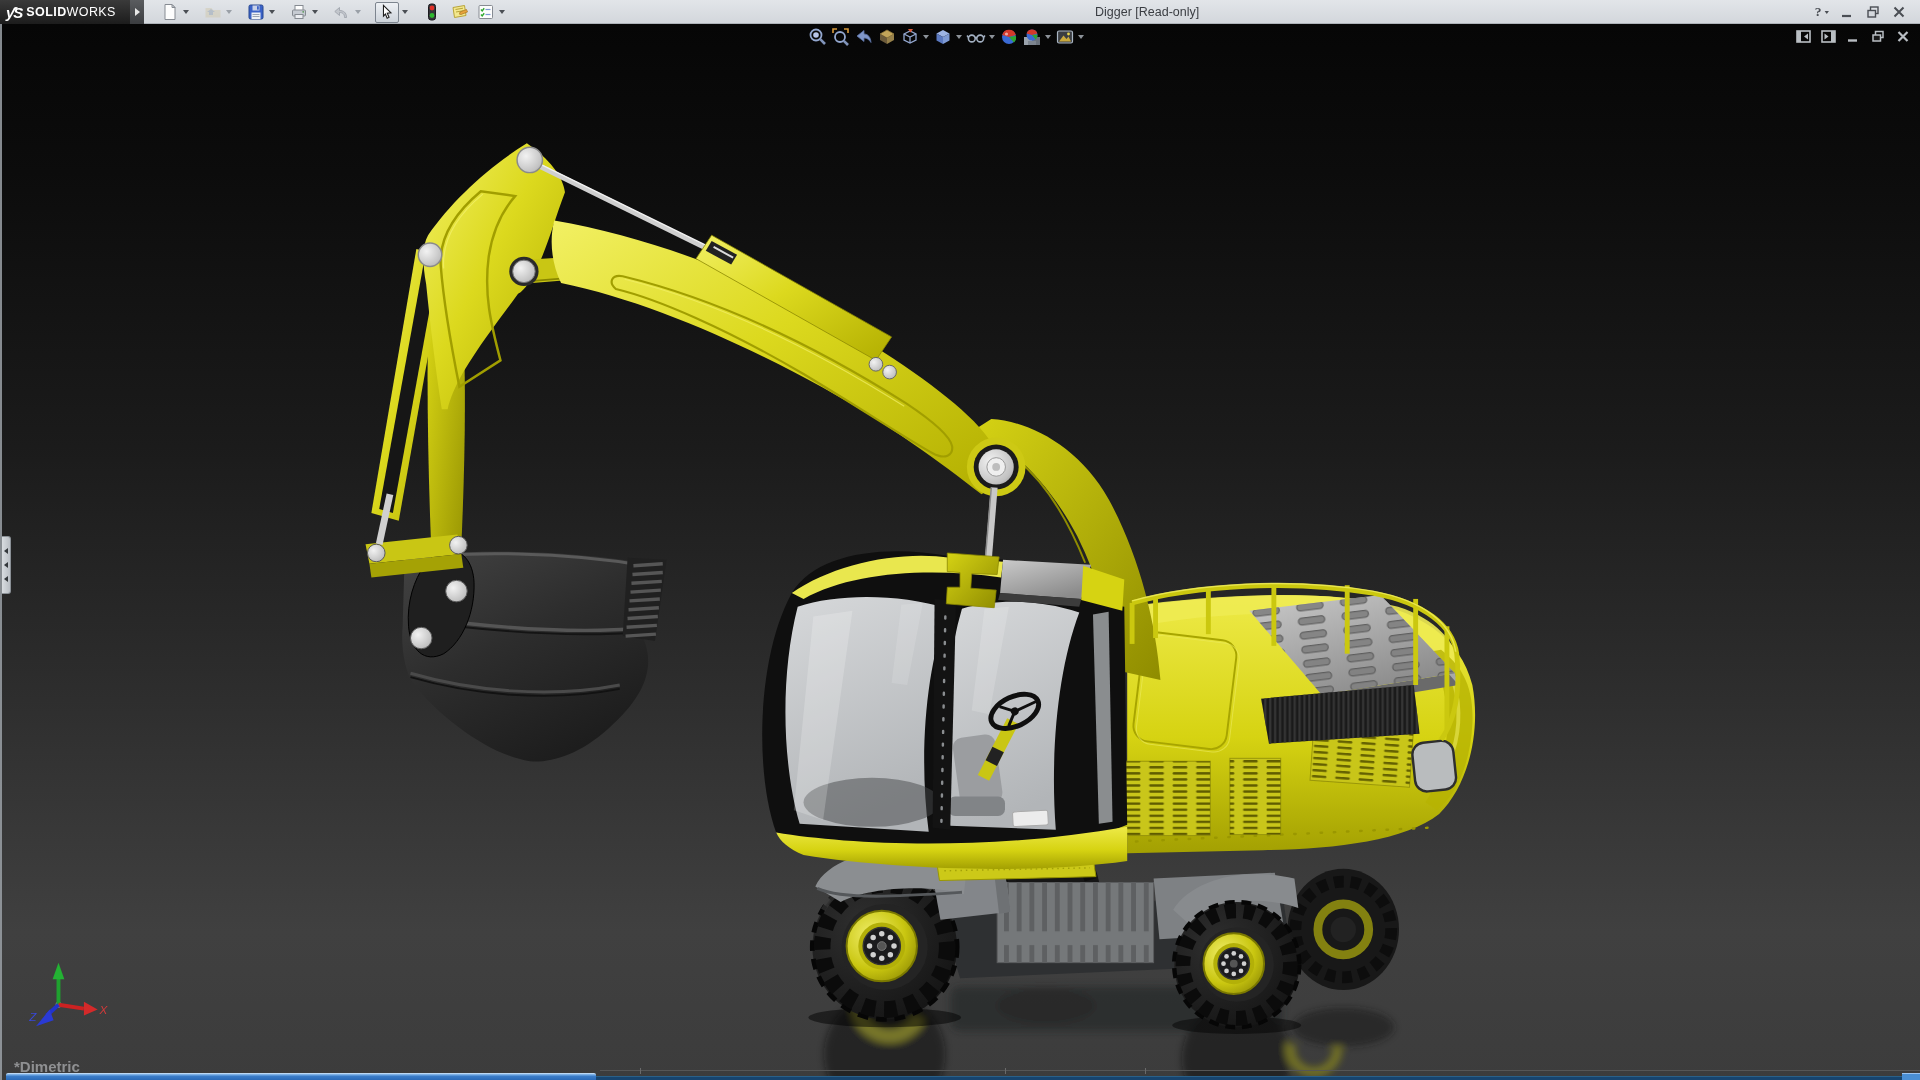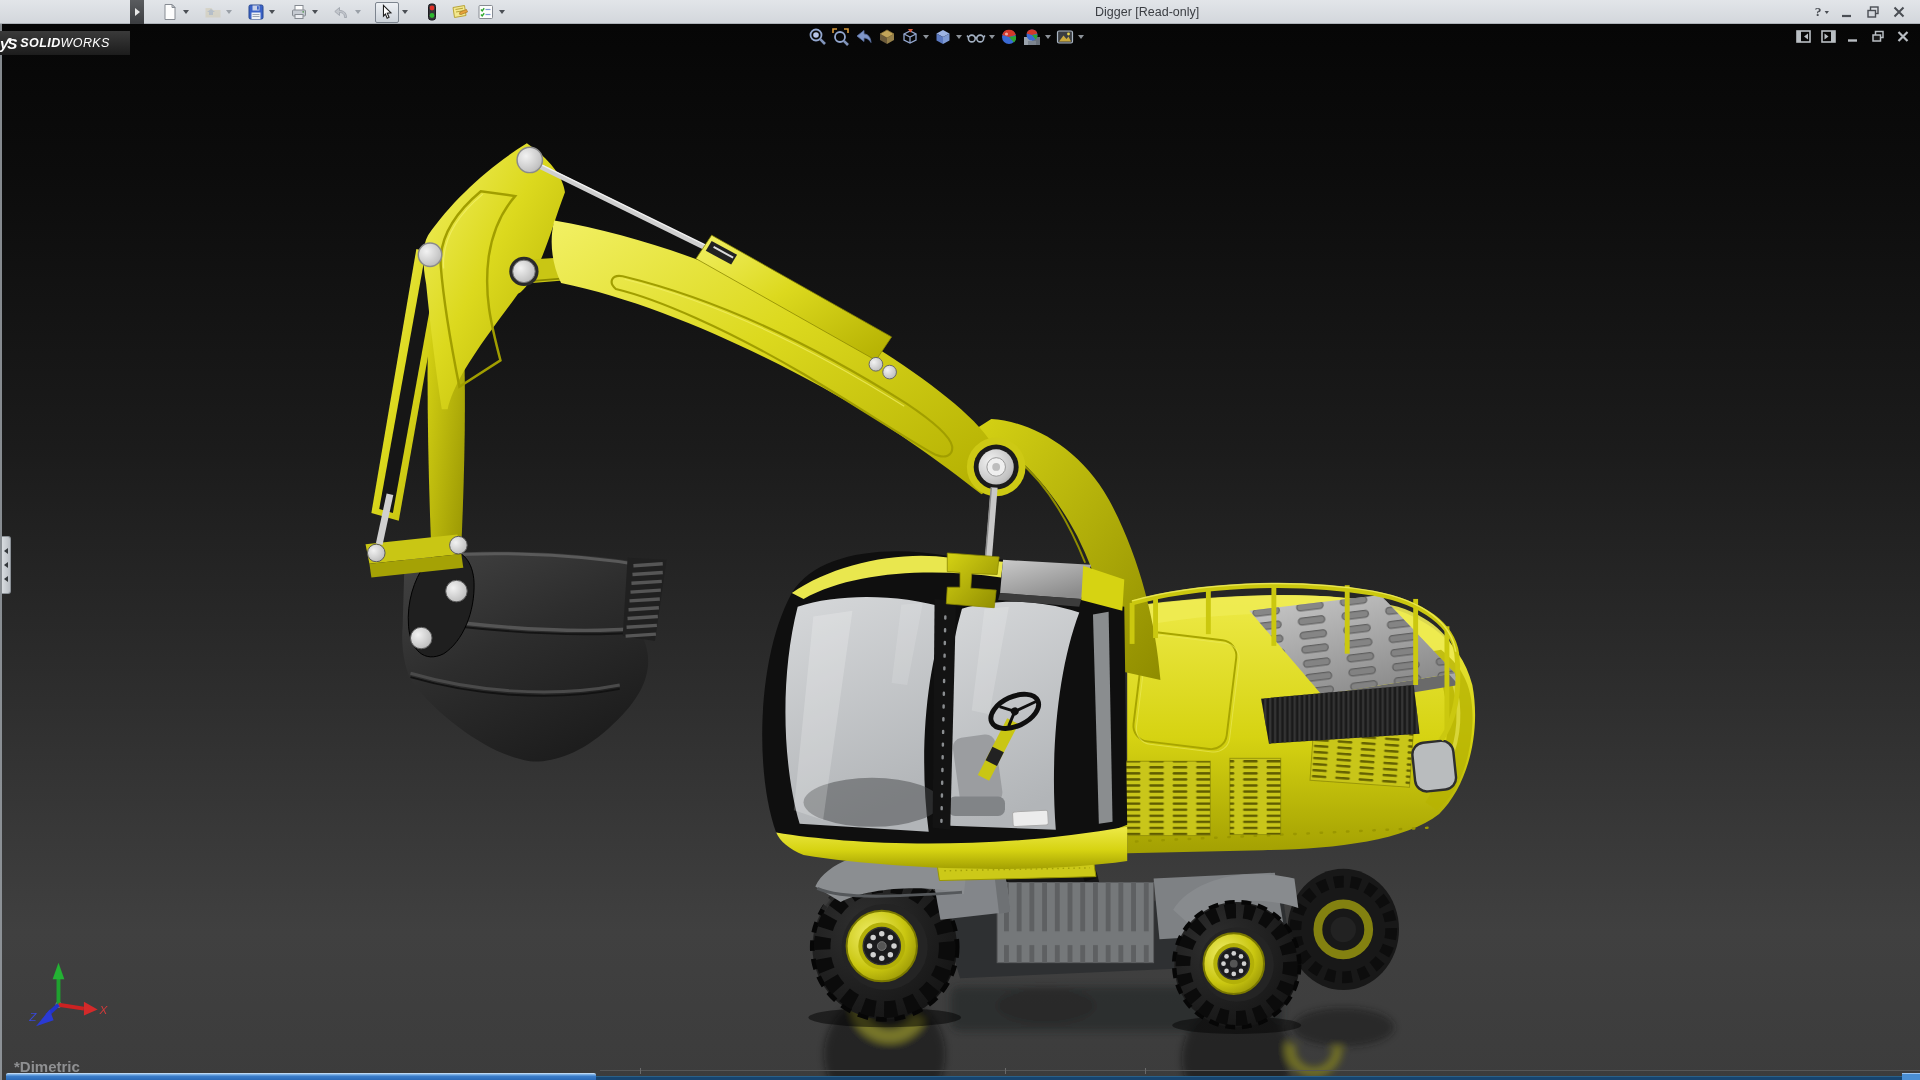--- a/index.html
+++ b/index.html
@@ -1,22 +1,22 @@
 <!DOCTYPE html>
 <html><head>
 <meta charset="utf-8">
 <style>
   * { margin:0; padding:0; box-sizing:border-box; }
   html,body { width:1920px; height:1080px; overflow:hidden; background:#000; font-family:"Liberation Sans", sans-serif; }
   .titlebar { position:absolute; left:0; top:0; width:1920px; height:24px;
     background:linear-gradient(#e2e5e9,#d3d7dc); border-bottom:1px solid #aeb3b9; z-index:50; }
   .logo { position:absolute; left:0; top:0; width:130px; height:24px; background:linear-gradient(#3a3a3a,#1c1c1c);
-    display:flex; align-items:center; gap:4px;margin-top:31px; }
+    display:flex; align-items:center; padding-left:6px; gap:4px; }
   .logo-mark { color:#fff; font-size:15px; font-weight:bold; font-style:italic; letter-spacing:-1px; }
-  .logo-text { color:#fff; font-size:12.5px; letter-spacing:.4px;font-style:italic; }
+  .logo-text { color:#fff; font-size:12.5px; letter-spacing:.4px; }
   .logo-text b { font-weight:bold; }
   .flyout-tab { position:absolute; left:130px; top:0; width:14px; height:24px; background:linear-gradient(#5a5c5f,#3b3d40);
     display:flex; align-items:center; justify-content:center; }
   .flyout-tab .tri { width:0; height:0; border-left:5px solid #e8e8e8; border-top:4px solid transparent; border-bottom:4px solid transparent; }
   .tools { position:absolute; left:160px; top:0; height:24px; display:flex; align-items:center; }
   .tgroup { display:flex; align-items:center; margin-right:12px; }
   .tbtn { width:20px; height:20px; display:flex; align-items:center; justify-content:center; }
   .tbtn.pressed { background:linear-gradient(#eef1f5,#cdd3da); border:1px solid #7d858f; border-radius:2px; width:24px; height:21px; }
   .dd { width:11px; height:20px; display:flex; align-items:center; justify-content:center; }
   .dd .tri { width:0; height:0; border-top:4px solid #4a4e54; border-left:3.5px solid transparent; border-right:3.5px solid transparent; }

